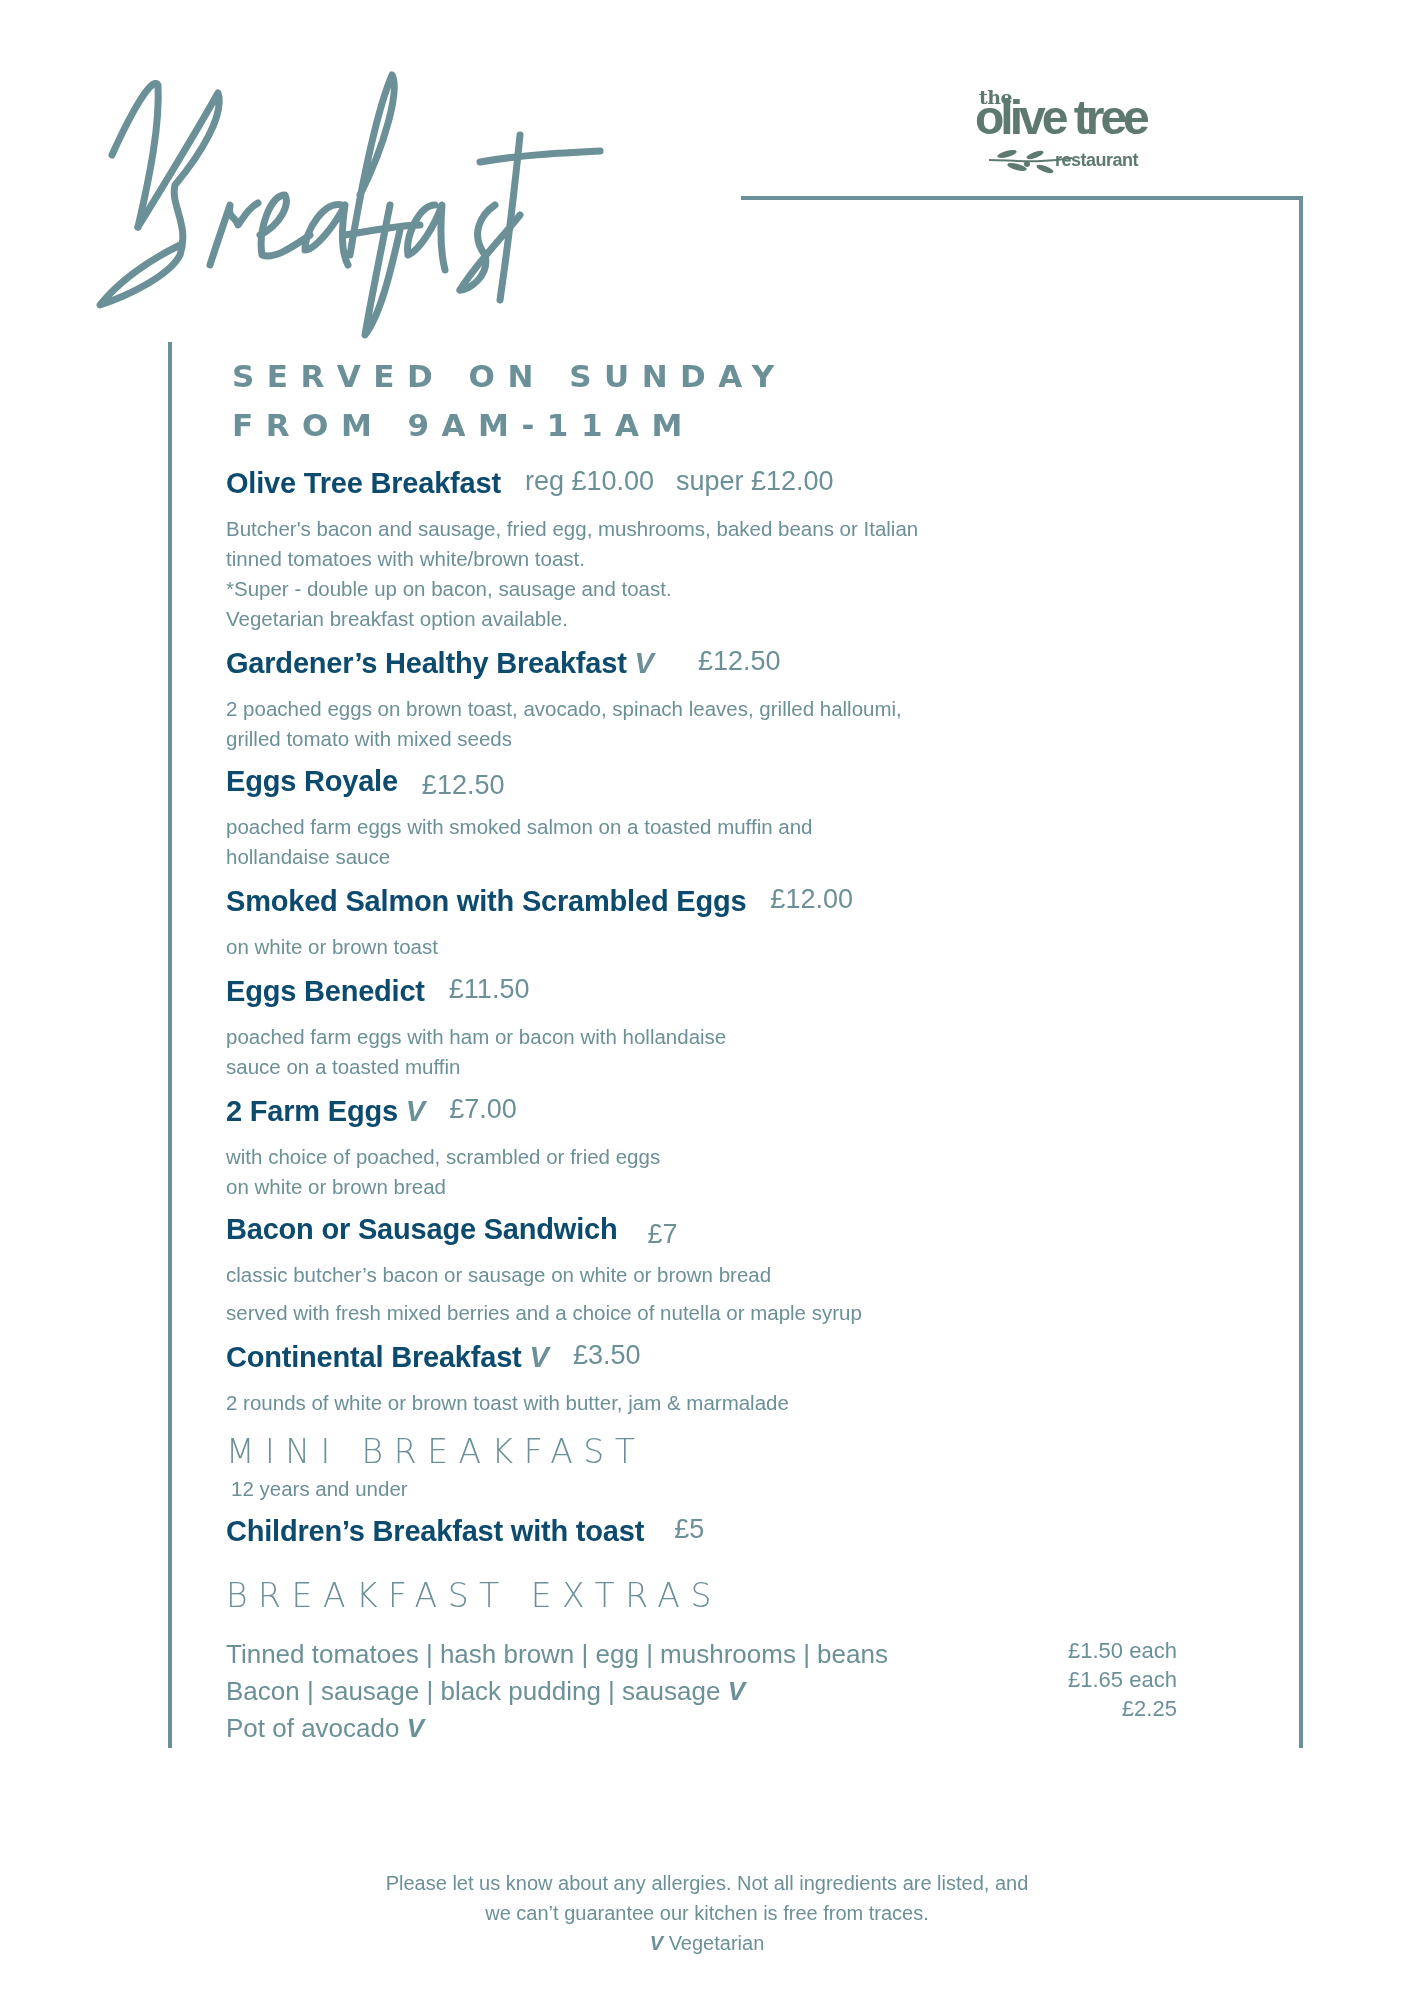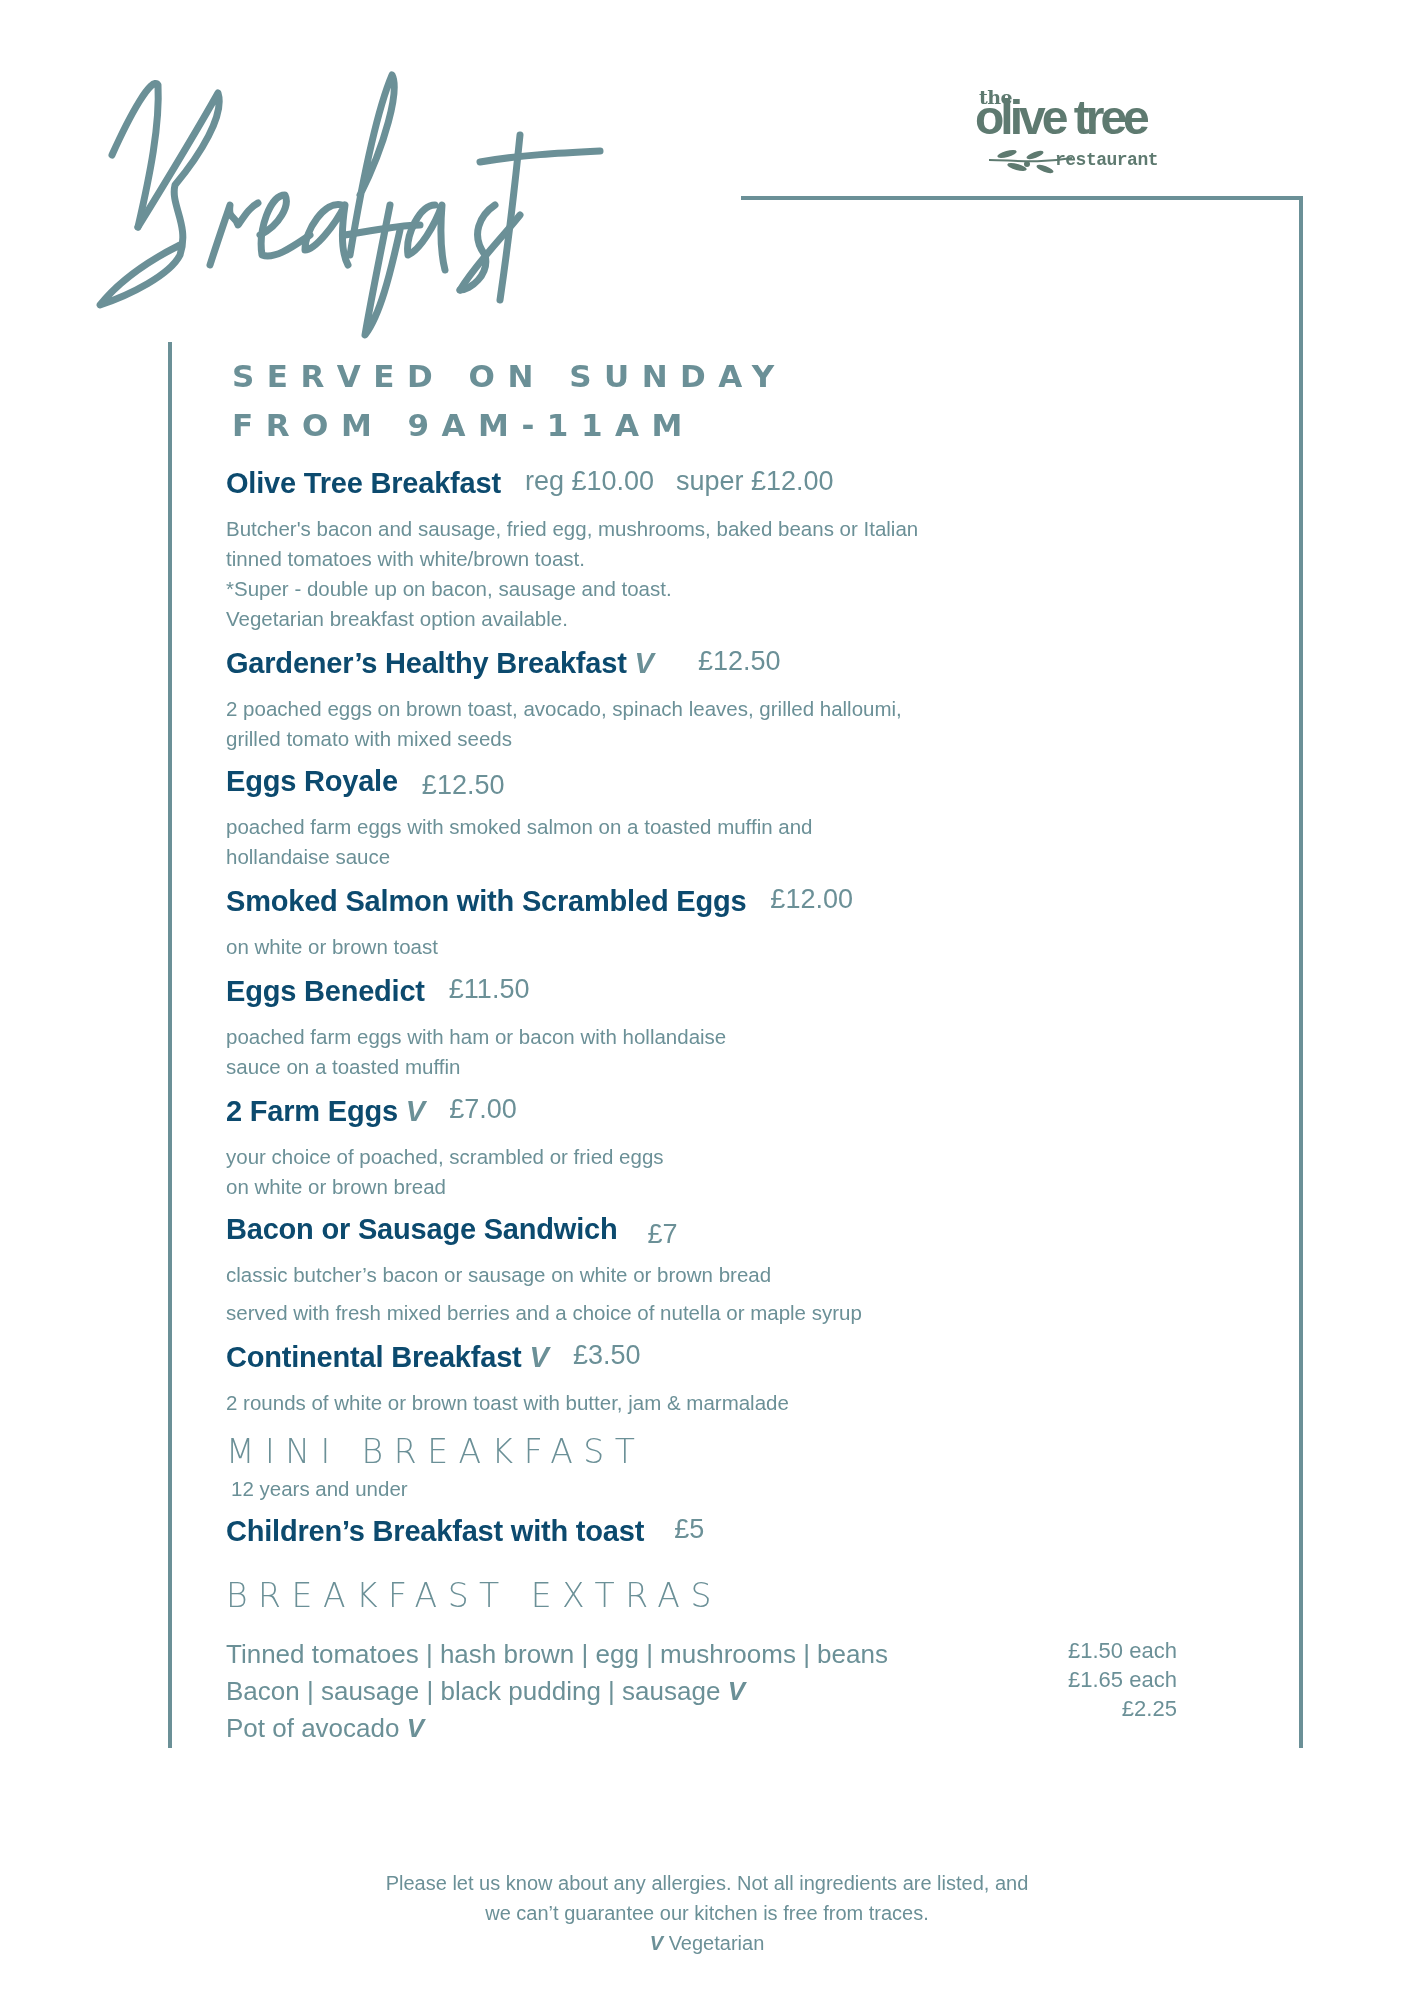--- a/index.html
+++ b/index.html
@@ -14,21 +14,21 @@
 
     
     .title-svg { left: 90px; top: 55px; width: 620px; height: 300px; }
 
     
     .logo { left: 975px; top: 80px; width: 270px; height: 100px; color: #5e7a70; }
     .logo .the { position: absolute; left: 4px; top: 6px; font-family: "DejaVu Serif", serif;
                  font-size: 19px; font-weight: bold; letter-spacing: -0.5px; }
     .logo .name { position: absolute; left: 0; top: 2px; font-family: Liberation Sans, sans-serif;
                   font-size: 48px; font-weight: bold; letter-spacing: -4px; line-height: 1; }
-    .logo .sub { position: absolute; left: 80px; top: 70px; font-family: Liberation Mono, monospace;
+    .logo .sub { position: absolute; left: 80px; top: 70px; font-family: Liberation Sans, sans-serif;
                  font-size: 18px; font-weight: bold; letter-spacing: -0.5px; }
     .logo svg { position: absolute; left: 12px; top: 62px; }
 
     
     .served { left: 232px; top: 352px; font-family: "DejaVu Sans", sans-serif; font-weight: bold;
               font-size: 31px; letter-spacing: 12.5px; line-height: 49px; color: #6b9097; }
 
     .content { left: 226px; top: 462px; width: 1050px; }
     .item { margin-bottom: 8px; }
     .item-head { font-size: 0; white-space: nowrap; line-height: 38px; }
@@ -173,21 +173,21 @@
     </div>
   </div>
 
   <div class="item">
     <div class="item-head">
       <span class="item-name">2 Farm Eggs</span>
       <span class="veg">V</span>
       <span class="price">£7.00</span>
     </div>
     <div class="desc">
-      <div>your choice of poached, scrambled or fried eggs</div>
+      <div>with choice of poached, scrambled or fried eggs</div>
       <div>on white or brown bread</div>
     </div>
   </div>
 
   <div class="item">
     <div class="item-head">
       <span class="item-name">Bacon or Sausage Sandwich</span>
       <span class="price" style="margin-left:30px;vertical-align:-4px">£7</span>
     </div>
     <div class="desc">

